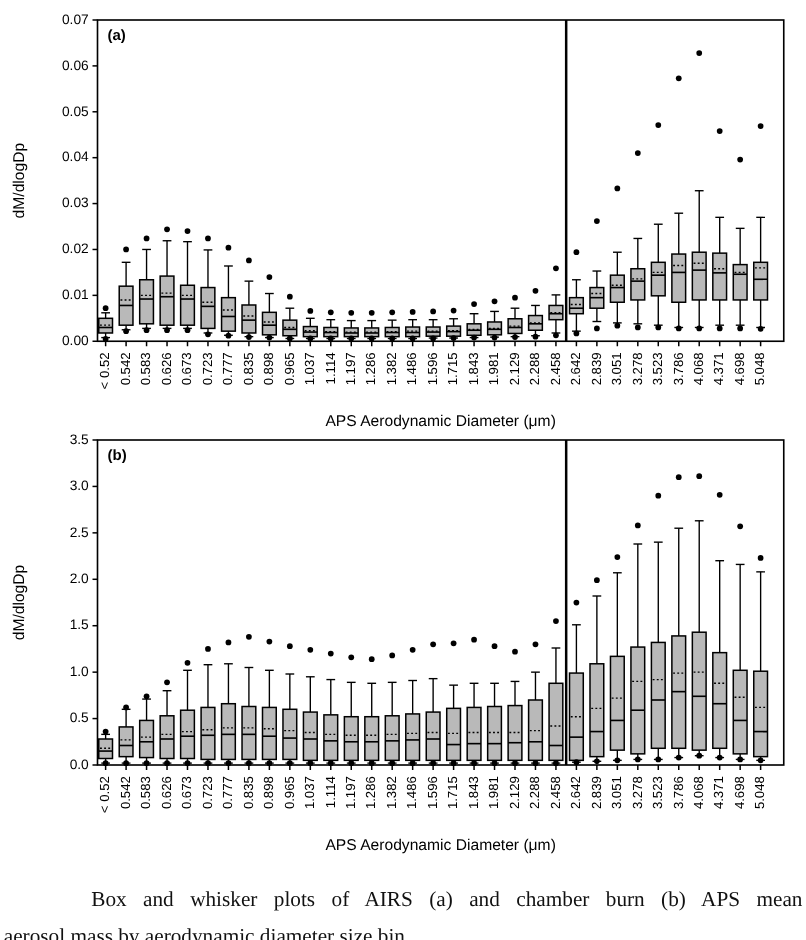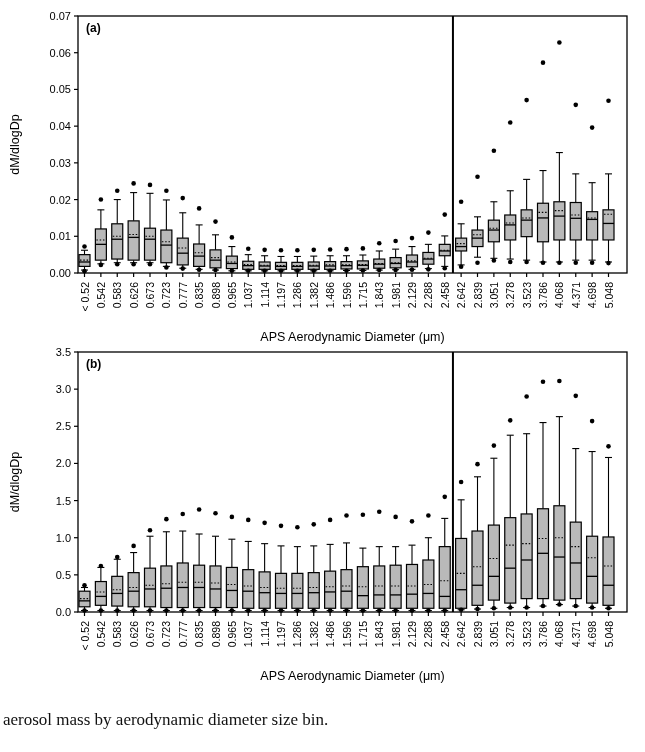--- a/index.html
+++ b/index.html
@@ -928,15 +928,16 @@
           <line x1="605" y1="608.2857142857143" x2="612" y2="608.2857142857143" stroke="#000000" stroke-width="1.1"></line>
           <rect x="603" y="536.9714285714285" width="11" height="68.34285714285716" fill="#b9b9b9" stroke="#000000" stroke-width="1.2"></rect>
           <line x1="603" y1="585.2571428571429" x2="614" y2="585.2571428571429" stroke="#000000" stroke-width="1.3"></line>
           <line x1="604" y1="565.9428571428572" x2="613" y2="565.9428571428572" stroke="#000000" stroke-width="1.1" stroke-dasharray="1.5 1.8"></line>
           <circle cx="608.5" cy="446.34285714285716" r="2.3" fill="#000000"></circle>
           <circle cx="608.5" cy="608.2857142857143" r="2.3" fill="#000000"></circle>
         </g>
       </g>
     </svg>
   <p id="caption">
+    <span class="cap-line1">Box and whisker plots of AIRS (a) and chamber burn (b) APS mean</span>
     <span class="cap-line2">aerosol mass by aerodynamic diameter size bin.</span>
   </p>
 </div>
 
 </body></html>

